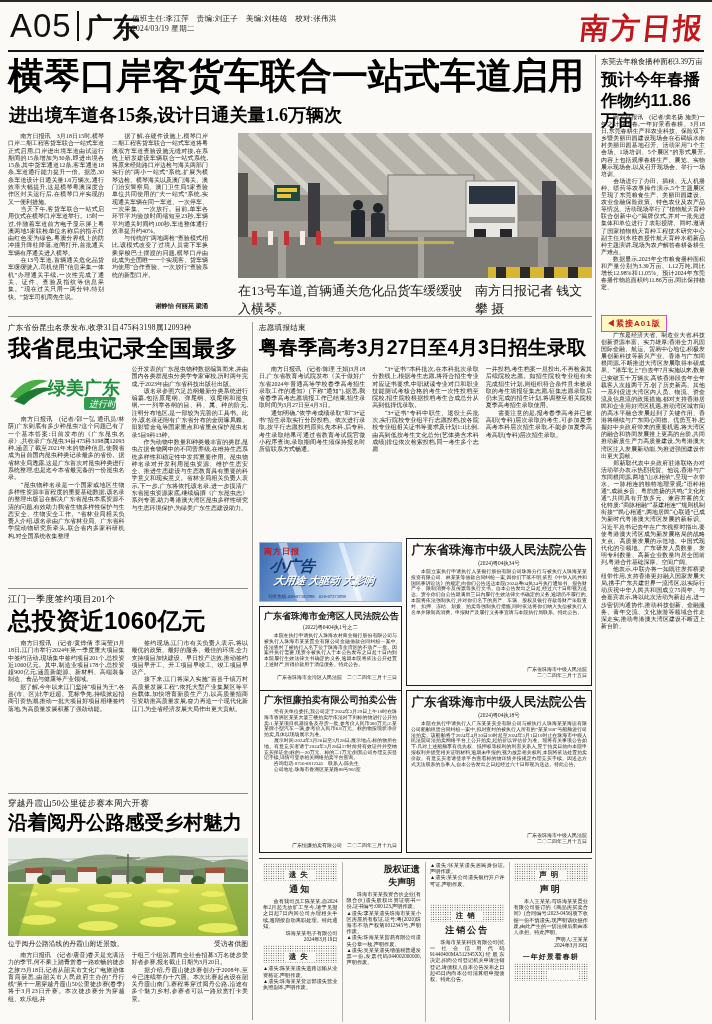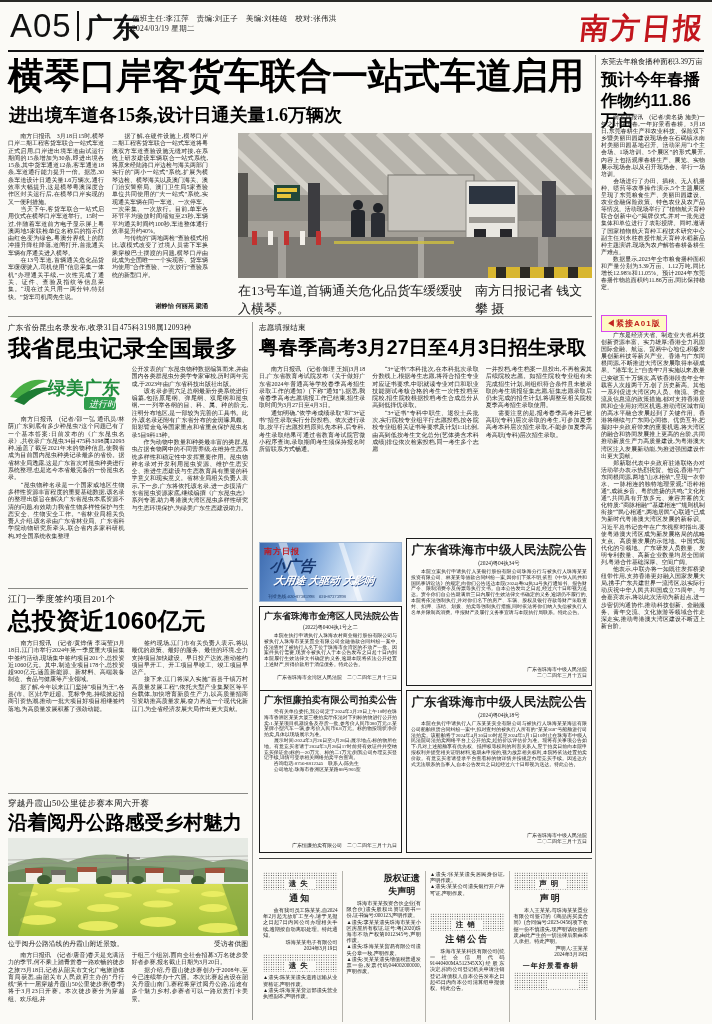--- a/index.html
+++ b/index.html
@@ -46,21 +46,21 @@
   .ad .streak{position:absolute;background:rgba(255,255,255,.55);transform:rotate(-18deg);}
   .ad-brand{position:absolute;left:4px;top:3px;color:#c2161d;font-weight:700;font-size:8px;
             font-family:"DejaVu Serif",serif;letter-spacing:1px;}
   .ad-line1{position:absolute;left:10px;top:14px;font-family:"Liberation Sans",sans-serif;
             font-style:italic;font-weight:900;font-size:15px;color:#16366e;transform:skewX(-8deg);}
   .ad-line2{position:absolute;left:14px;top:31px;font-family:"Liberation Sans",sans-serif;
             font-style:italic;font-weight:900;font-size:10.5px;color:#fff;
             text-shadow:1px 1px 0 #2c4f8c;transform:skewX(-8deg);white-space:nowrap;}
   .ad-hot{position:absolute;left:8px;bottom:2px;font-size:4.6px;color:#14315f;}
   
-  .cls{display:flex;box-sizing:border-box;border-top:1.2px solid #444;padding-top:12px;}
+  .cls{display:flex;box-sizing:border-box;border-top:1.2px solid #444;padding-top:3px;}
   .cls-col{flex:1;padding:0 4px;overflow:hidden;}
   .cls-col + .cls-col{border-left:1px solid #b5b3ac;}
   .ht{background-image:radial-gradient(#3c3c3c .7px,transparent .8px);background-size:2.4px 2.4px;
       text-align:center;margin:1px 0 2px;}
   .ht span{background:#fbfaf6;font-size:7.5px;font-weight:700;letter-spacing:4px;padding:0 4px;}
   .cls-h{font-size:9px;font-weight:700;text-align:center;margin:1px 0 2px;letter-spacing:2px;}
   .cls-b{font-size:5.2px;line-height:6.2px;text-align:justify;white-space:pre-line;}
   .cls-sig{font-size:5.2px;text-align:right;white-space:pre-line;line-height:6.2px;margin-top:1px;}
   .cls-foot{font-size:7px;font-weight:700;text-align:center;margin-top:3px;letter-spacing:1px;}
   

